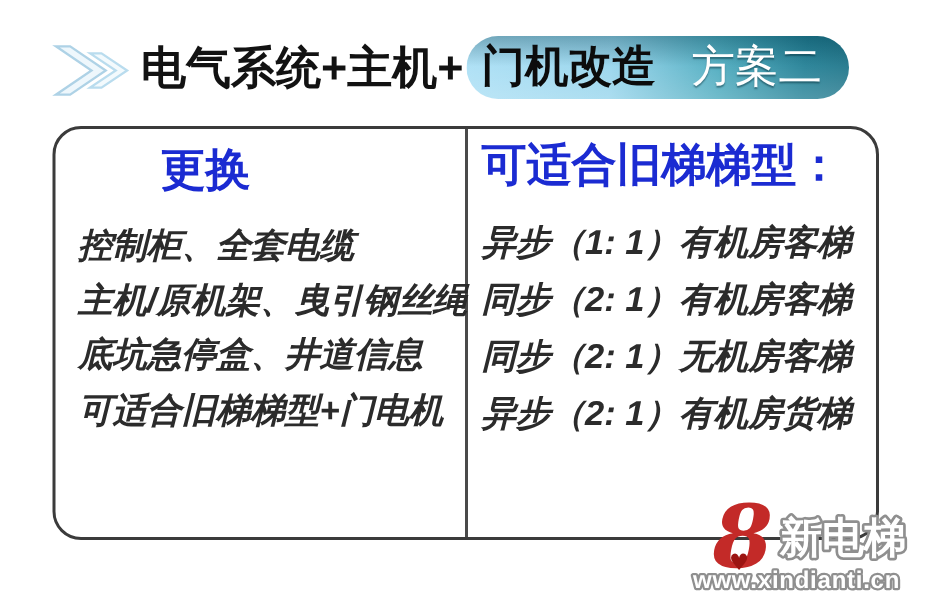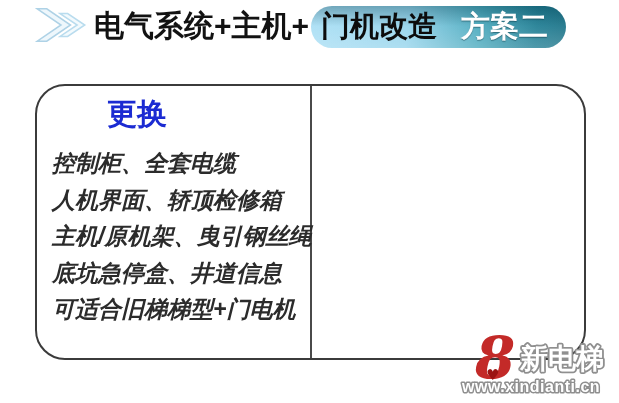--- a/index.html
+++ b/index.html
@@ -4,42 +4,42 @@
 <style>
   html,body{margin:0;padding:0;}
   body{
     width:619px;height:403px;position:relative;overflow:hidden;
     background:#ffffff;
     font-family:"Liberation Sans","DejaVu Sans",sans-serif;
   }
 
   
   .header{
-    position:absolute;left:34px;top:6px;height:48px;
-    display:flex;align-items:flex-start;white-space:nowrap;
+    position:absolute;left:34px;top:18px;height:48px;
+    display:flex;align-items:flex-end;white-space:nowrap;
   }
   .chevron{width:54px;height:38px;margin-right:6px;flex:0 0 auto;}
   .title-prefix{
     font-size:30px;font-weight:800;color:#121212;letter-spacing:0;
   }
   .title-pill{
     display:flex;align-items:center;height:42px;margin-left:2px;
     border-radius:21px;padding:0 18px 0 10px;
     background:
       linear-gradient(to bottom, rgba(10,62,78,0.34) 0%, rgba(255,255,255,0.08) 48%, rgba(255,255,255,0.22) 100%),
       linear-gradient(95deg,#aadff5 0%,#95d4ec 38%,#49a9bd 66%,#1e7d93 88%,#1a7287 100%);
   }
   .pill-highlight{font-size:29px;font-weight:800;color:#0c0c0c;}
-  .pill-badge{font-size:29px;font-weight:700;color:#ffffff;margin-left:24px;
+  .pill-badge{font-size:29px;font-weight:400;color:#ffffff;margin-left:24px;
     text-shadow:0 1px 1px rgba(0,40,50,.45);}
 
   
   .panel{
     position:absolute;left:35px;top:84px;width:551px;height:276px;
-    border:2px solid #3b3b3b;border-radius:30px;background:#ffffff;
+    border:2px solid #3b3b3b;border-radius:19px;background:#ffffff;
     box-sizing:border-box;
   }
   .divider{
     position:absolute;left:273px;top:0;bottom:0;width:2px;background:#4a4a4a;
   }
   .col-left{position:absolute;left:15px;top:11px;width:252px;}
   .col-right{position:absolute;left:284px;top:8px;width:258px;}
   .col-title{
     font-size:30px;font-weight:800;color:#1b2bd2;line-height:34px;
   }
@@ -68,26 +68,32 @@
     <span class="pill-badge">方案二</span>
   </span>
 </div>
 
 <div class="panel">
   <div class="divider"></div>
 
   <div class="col-left">
     <div class="col-title">更换</div>
     <div class="item">控制柜、全套电缆</div>
-    <div class="item">人机界面、轿顶检修箱</div>
     <div class="item">主机/原机架、曳引钢丝绳</div>
     <div class="item">底坑急停盒、井道信息</div>
     <div class="item">可适合旧梯梯型+门电机</div>
   </div>
 
+  <div class="col-right">
+    <div class="col-title">可适合旧梯梯型：</div>
+    <div class="item">异步（1: 1）有机房客梯</div>
+    <div class="item">同步（2: 1）有机房客梯</div>
+    <div class="item">同步（2: 1）无机房客梯</div>
+    <div class="item">异步（2: 1）有机房货梯</div>
+  </div>
 </div>
 
 <div class="watermark">
   <svg width="199" height="77" viewBox="0 0 199 77">
 
     <text x="55" y="52" font-size="58" font-style="italic" font-weight="bold" font-family="'DejaVu Serif','Liberation Serif',serif" fill="#c32a28">8</text>
     <text x="66" y="54" font-size="15" fill="#9c1412" font-family="'DejaVu Sans',sans-serif">♥</text>
 
     <text x="100" y="42" font-size="28" font-weight="bold" font-family="'Liberation Sans','DejaVu Sans',sans-serif" fill="#ffffff" stroke="#8f8f8f" stroke-width="3.6" paint-order="stroke" stroke-linejoin="round">新电梯</text>
 

